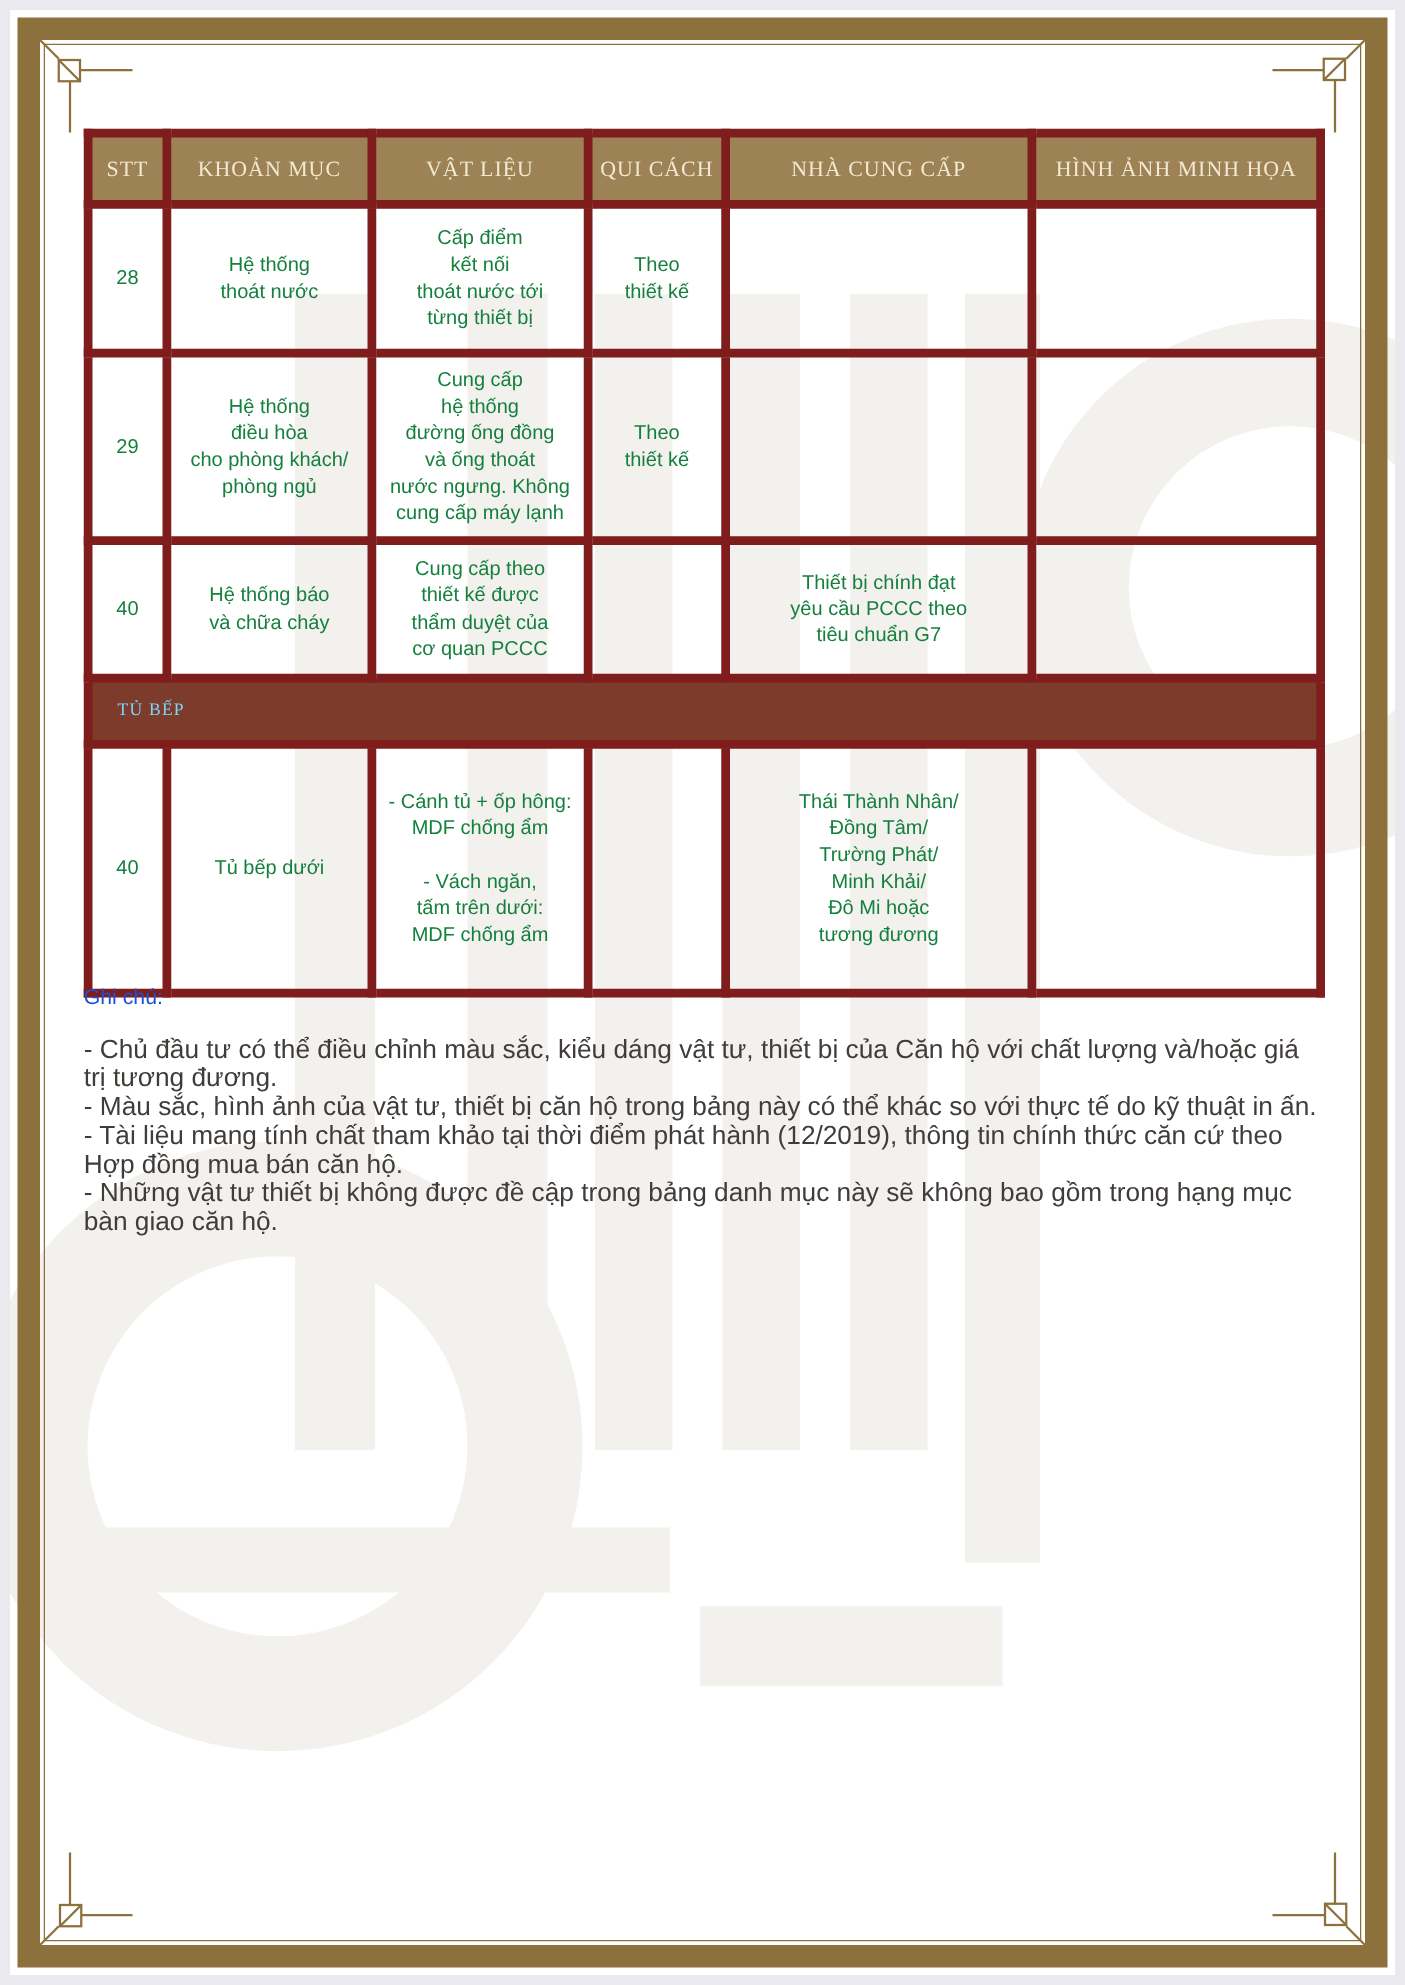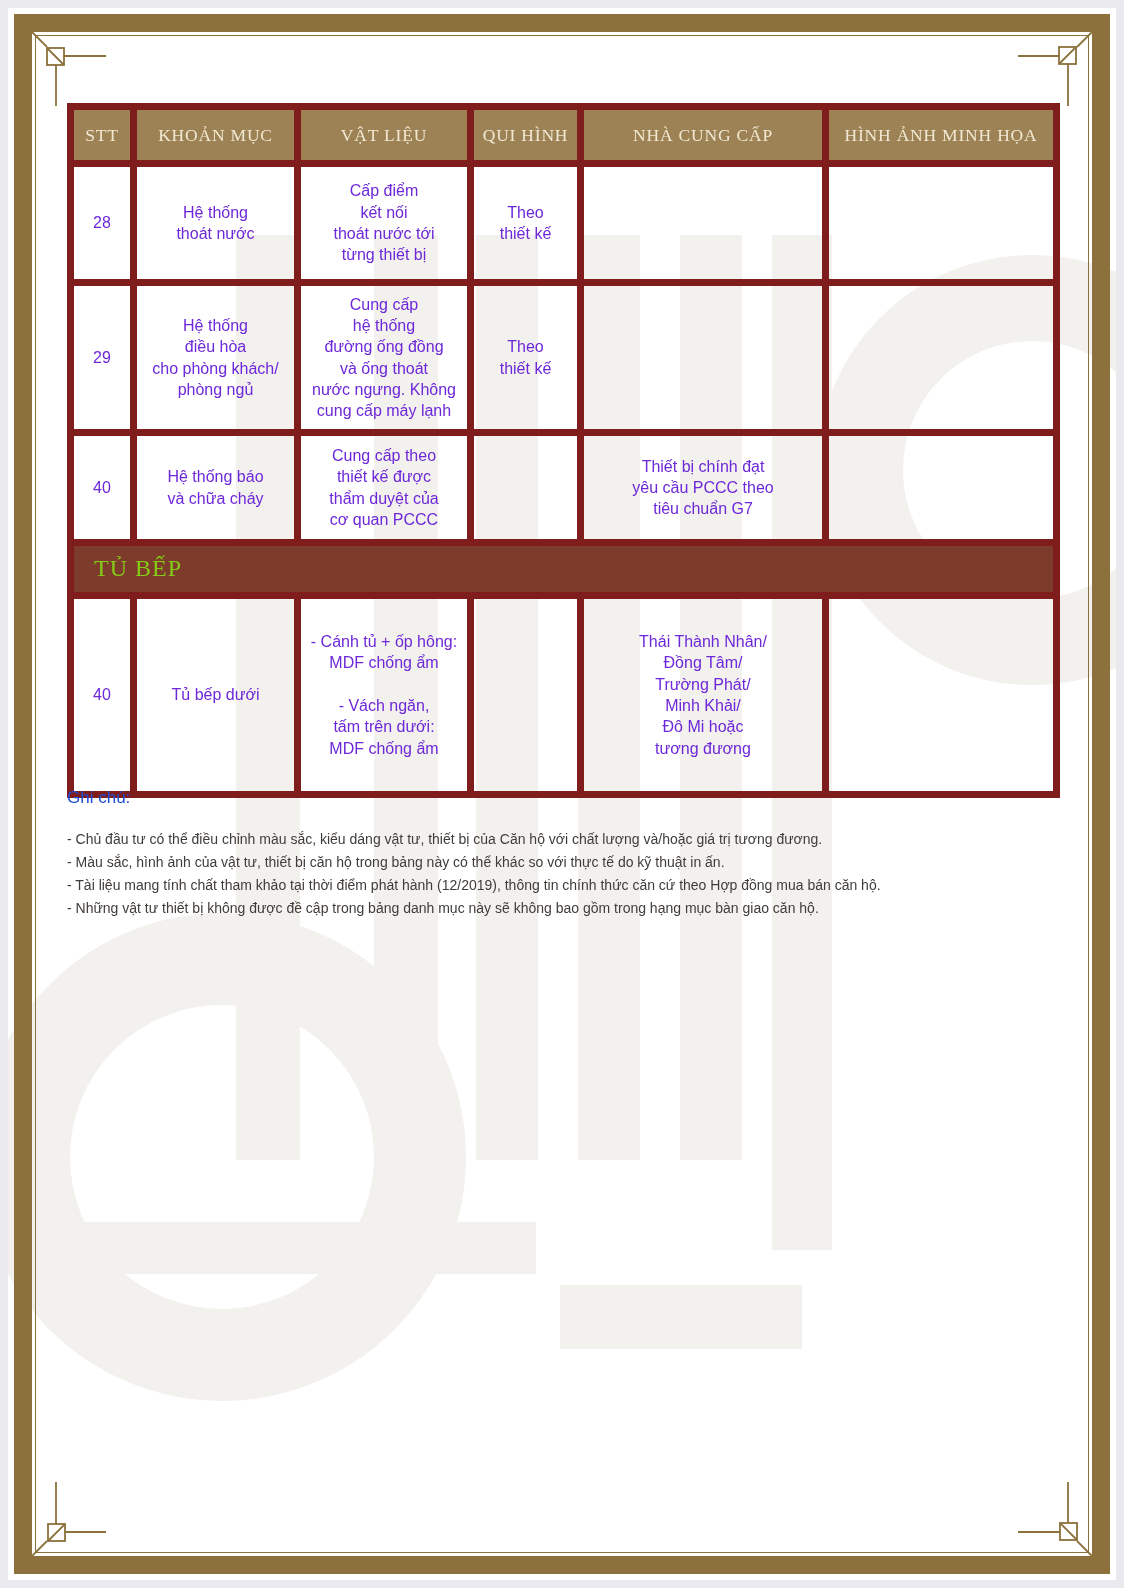--- a/index.html
+++ b/index.html
@@ -51,42 +51,42 @@
     color:#f2e9d3;
     font-family:"Liberation Serif",serif;
     font-weight:normal;
     font-size:17.5px;
     letter-spacing:0.8px;
     height:46px;
   }
   table.spec td{
     font-size:16px;
     line-height:1.33;
-    color:#6d28d9;
+    color:#15803d;
     background:transparent;
   }
   tr.section-row td{
     background:#7d3b2b;
-    color:#84cc16;
+    color:#7dd3fc;
     font-family:"Liberation Serif",serif;
-    font-size:24px;
+    font-size:14px;
     letter-spacing:1px;
     text-align:left;
     padding-left:20px;
     height:42px;
   }
   
   .notes{
     position:absolute; left:59px; top:780px; width:990px; z-index:2;
   }
   .notes-title{
     font-size:17px; color:#1d4ed8; margin-bottom:20px;
   }
   .note-line{
-    font-size:14px; color:#403c39; line-height:23px;
+    font-size:21px; color:#403c39; line-height:23px;
   }
 </style>
 </head>
 <body>
 
 <div class="page">
 
   <svg class="watermark" width="1108" height="1572" viewBox="0 0 1108 1572">
     <g fill="#f3f1ee" stroke="none">
       <rect x="228" y="227" width="64" height="925"></rect>
@@ -151,21 +151,21 @@
         <col style="width:173px">
       <col style="width:110px">
         <col style="width:245px">
         <col style="width:231px">
     </colgroup>
     <thead>
       <tr style="height:49px;">
         <th>STT</th>
         <th>KHOẢN MỤC</th>
         <th>VẬT LIỆU</th>
-        <th>QUI HÌNH</th>
+        <th>QUI CÁCH</th>
         <th>NHÀ CUNG CẤP</th>
         <th>HÌNH ẢNH MINH HỌA</th>
       </tr>
     </thead>
     <tbody>
       <tr style="height:119px;">
         <td>28</td>
         <td>Hệ thống
 thoát nước</td>
         <td>Cấp điểm

